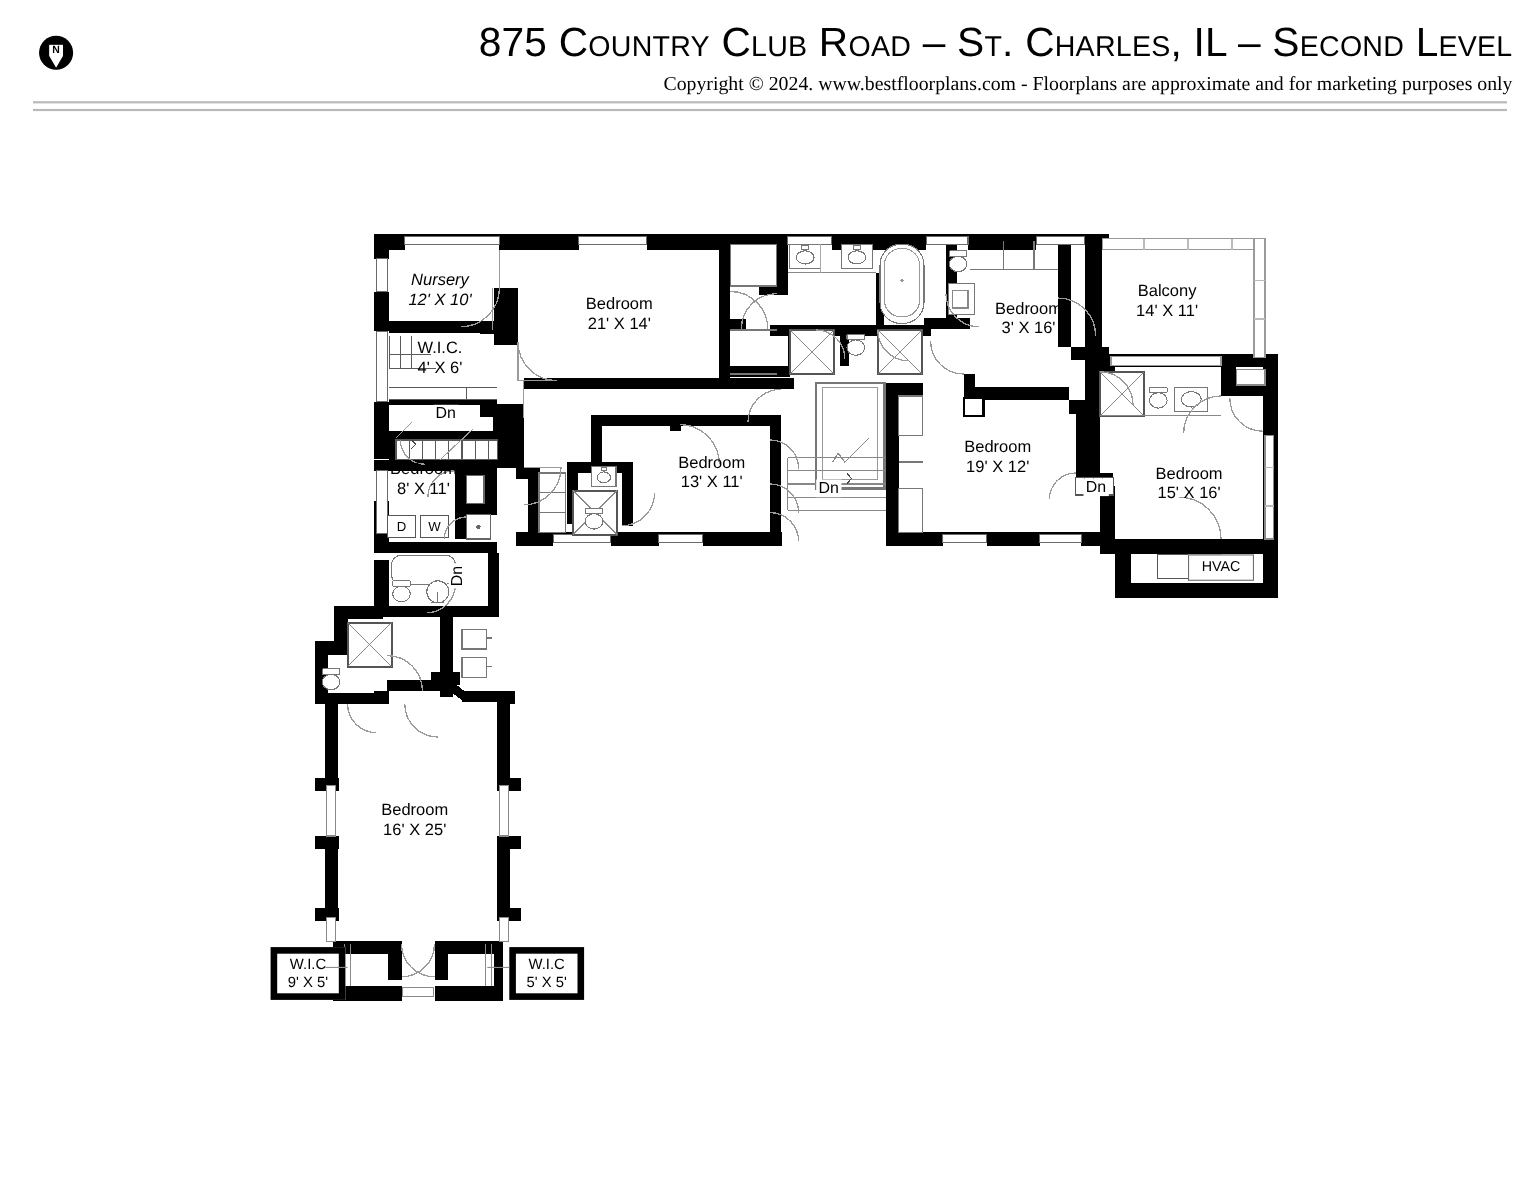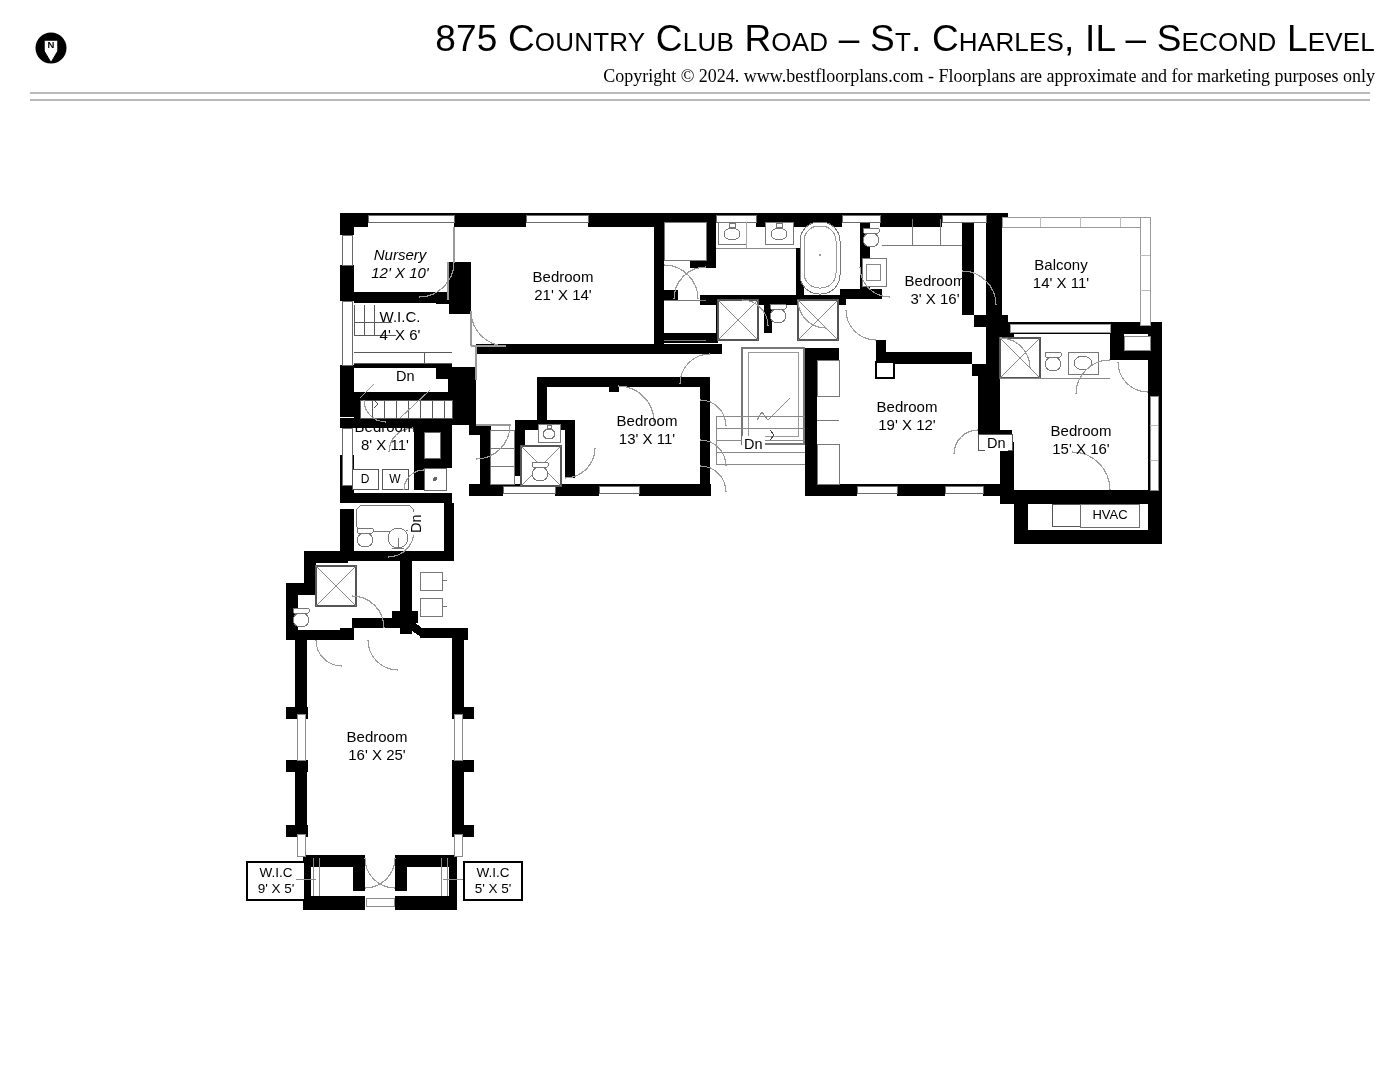--- a/index.html
+++ b/index.html
@@ -37,21 +37,21 @@
 
   
   #plan{position:absolute;left:0;top:0;width:1398px;height:1080px;}
   #plan svg{display:block;}
 
   
   .rlabel{position:absolute;text-align:center;font-family:"Liberation Sans",sans-serif;color:#000;white-space:nowrap;line-height:1.18;}
   .rname{font-size:15px;}
   .rdim{font-size:15px;}
   .dnlabel{position:absolute;font-size:14.5px;font-family:"Liberation Sans",sans-serif;background:#fff;padding:0 2px;}
-  .boxlabel{position:absolute;border:2px solid #000000;background:#fff;font-size:13.5px;text-align:center;line-height:1.2;padding:2px 3px;font-family:"Liberation Sans",sans-serif;}
+  .boxlabel{position:absolute;border:6px solid #000000;background:#fff;font-size:13.5px;text-align:center;line-height:1.2;padding:2px 3px;font-family:"Liberation Sans",sans-serif;}
   .applabel{position:absolute;font-size:12px;font-family:"Liberation Sans",sans-serif;text-align:center;}
   .hvacbox{position:absolute;border:1px solid #6e6e6e;background:#fff;font-size:13px;text-align:center;line-height:20px;font-family:"Liberation Sans",sans-serif;}
 </style>
 </head>
 <body>
 
 <div id="page">
 
   <div id="header">
 

